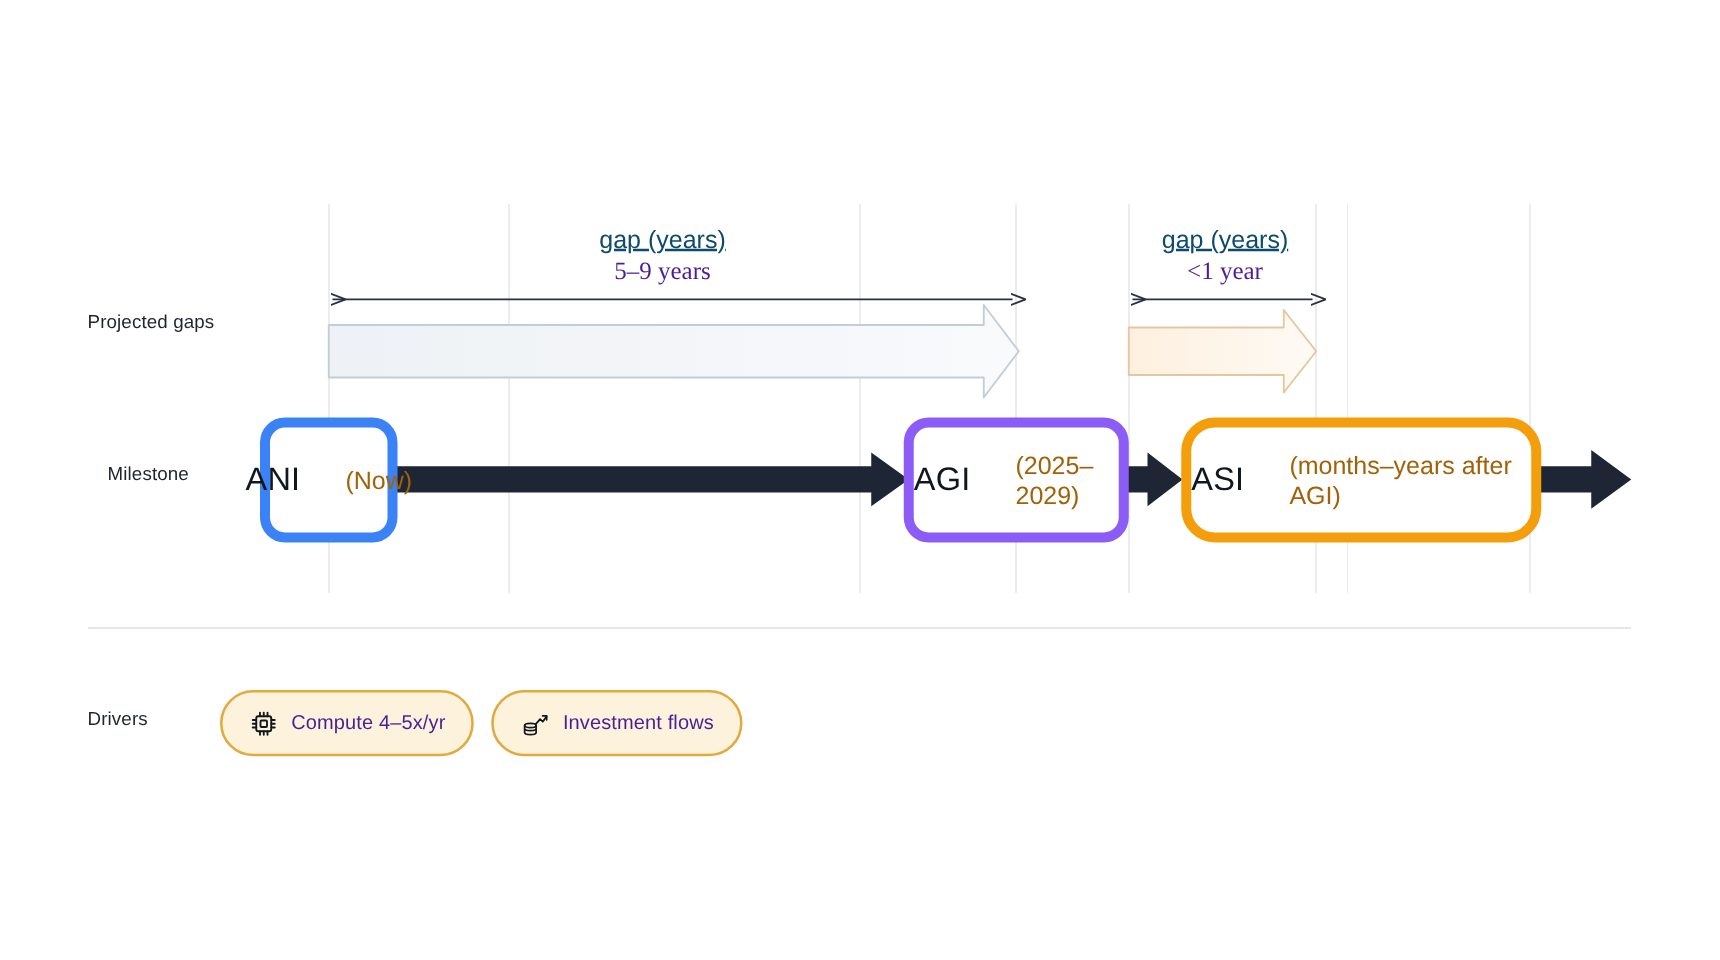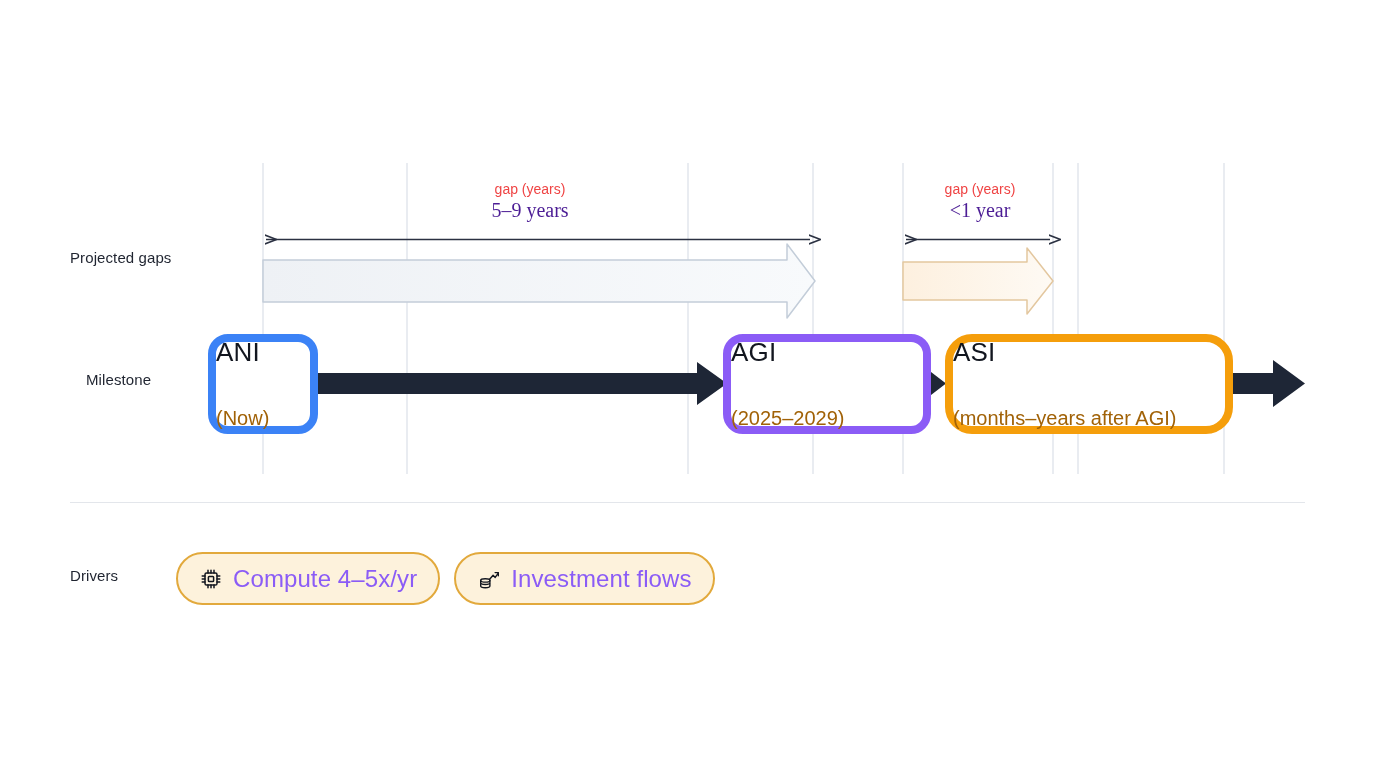--- a/index.html
+++ b/index.html
@@ -45,41 +45,41 @@
   
   .gap-annot {
     position: absolute;
     text-align: center;
     line-height: 1.18;
     white-space: nowrap;
   }
   .gap-annot .gap-title {
     display: block;
     font-family: "Liberation Sans", sans-serif;
-    font-size: 14px;
-    color: #ef4444;
+    font-size: 20px;
+    color: #0c4a6e;
+    text-decoration: underline;
   }
   .gap-annot .gap-value {
     display: block;
     font-family: "Liberation Serif", serif;
     font-size: 20px;
     color: #4c1d95;
     margin-top: 1px;
   }
 
   
   .milestone {
     position: absolute;
     box-sizing: border-box;
     background: #ffffff;
     border-style: solid;
     border-radius: 20px;
     display: flex;
-    flex-direction: column;
-    align-items: flex-start;
+    align-items: center;
     justify-content: center;
     z-index: 5;
     gap: 36px;
   }
   .milestone .m-title {
     font-size: 26px;
     color: #12161f;
     line-height: 1.12;
     letter-spacing: 0.2px;
   }
@@ -105,22 +105,22 @@
     display: flex;
     align-items: center;
     gap: 10px;
     padding: 0 21px;
     border-radius: 27px;
     border: 2px solid #e2a93c;
     background: #fdf2dc;
     white-space: nowrap;
   }
   .chip .chip-label {
-    font-size: 24px;
-    color: #8b5cf6;
+    font-size: 16px;
+    color: #4c1d95;
     letter-spacing: 0.1px;
   }
   .chip .chip-icon {
     width: 24px;
     height: 24px;
     flex: 0 0 24px;
     display: block;
   }
   .chip .chip-icon svg { display: block; }
 </style>
@@ -196,21 +196,21 @@
     <span class="gap-title">gap (years)</span>
     <span class="gap-value">&lt;1 year</span>
   </div>
 
   <div class="milestone" id="milestone-ani" style="left:208px; top:334px; width:110px; height:100px;
               border-width:8px; border-color:#3b82f6;">
     <span class="m-title">ANI</span>
     <span class="m-sub">(Now)</span>
   </div>
 
-  <div class="milestone" id="milestone-agi" style="left:723px; top:334px; width:208px; height:100px;
+  <div class="milestone" id="milestone-agi" style="left:723px; top:334px; width:180px; height:100px;
               border-width:8px; border-color:#8b5cf6;">
     <span class="m-title">AGI</span>
     <span class="m-sub">(2025–2029)</span>
   </div>
 
   <div class="milestone" id="milestone-asi" style="left:945px; top:334px; width:288px; height:100px;
               border-width:8px; border-color:#f59e0b;border-radius:27px;">
     <span class="m-title">ASI</span>
     <span class="m-sub">(months–years after AGI)</span>
   </div>

